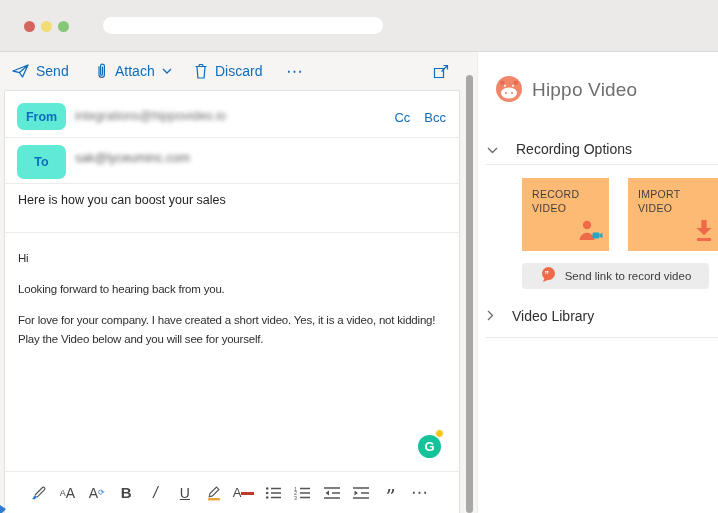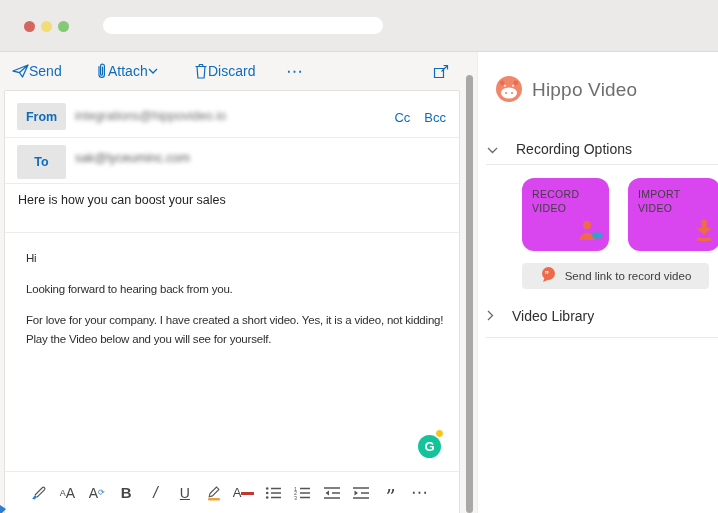--- a/index.html
+++ b/index.html
@@ -16,44 +16,44 @@
   .dot { position:absolute; top:21px; width:11px; height:11px; border-radius:50%; }
   .dot.red    { left:24px; background:#d4655f; }
   .dot.yellow { left:41px; background:#f2dc74; }
   .dot.green  { left:58px; background:#85c878; }
   .pill { position:absolute; left:103px; top:17px; width:280px; height:17px;
           background:#fff; border-radius:9px; }
 
   
   .compose-toolbar { position:absolute; left:0; top:52px; width:477px; height:38px; }
   .tbtn { position:absolute; top:0; height:38px; display:flex; align-items:center;
-          color:#0f6cbd; font-size:14px; cursor:pointer; }
+          gap:7px; color:#0f6cbd; font-size:14px; cursor:pointer; }
   .tbtn svg { display:block; }
   .t-send    { left:12px; }
   .t-attach  { left:95px; }
   .t-discard { left:194px; }
   .t-more    { left:286px; font-size:17px; letter-spacing:1px; }
   .t-popout  { left:433px; }
 
   
   .card { position:absolute; left:4px; top:90px; width:456px; height:423px;
           background:#fff; border:1px solid #e2e1df; border-bottom:none;
           border-radius:2px 2px 0 0; }
   .divider { position:absolute; left:0; width:100%; height:0; border-top:1px solid #ececec; }
-  .chip { position:absolute; left:12px; width:49px; height:27px; background:#e5e5e5;
-          border-radius:2px; color:#0f6cbd; font-size:12.5px; font-weight:bold;
+  .chip { position:absolute; left:12px; width:49px; height:27px; background:#5eead4;
+          border-radius:7px; color:#0f6cbd; font-size:12.5px; font-weight:bold;
           display:flex; align-items:center; justify-content:center; cursor:pointer; }
   .addr { position:absolute; left:70px; font-size:12.5px; color:#6f6f6f;
           filter:blur(2.2px); user-select:none; }
   .ccbcc { position:absolute; right:13px; top:19px; display:flex; gap:14px;
            color:#0f6cbd; font-size:13px; }
   .ccbcc span { cursor:pointer; }
   .subject { position:absolute; left:13px; top:102px; font-size:12.5px; color:#242424; }
   .bodytxt { position:absolute; left:13px; top:158px; width:436px;
-             font-size:11.5px; letter-spacing:-0.2px; color:#2e2e2e; line-height:19px;margin-left:8px; }
+             font-size:11.5px; letter-spacing:-0.2px; color:#2e2e2e; line-height:19px; }
   .bodytxt .para { margin-top:12px; }
   .bodytxt .line { white-space:nowrap; }
 
   
   .grammarly { position:absolute; left:413px; top:344px; width:23px; height:23px;
                border-radius:50%; background:#15c39a; display:flex; align-items:center;
                justify-content:center; color:#fff; font-weight:bold; font-size:13px; cursor:pointer; }
   .gdot { position:absolute; left:430px; top:338px; width:9px; height:9px;
           border-radius:50%; background:#f5c518; border:1px solid #fff; }
 
@@ -91,22 +91,22 @@
   .logo { position:absolute; left:18px; top:24px; width:26px; height:26px; }
   .appname { position:absolute; left:54px; top:27px; font-size:19px; color:#6e6e6e;
              letter-spacing:0.2px; }
   .sect { position:absolute; left:9px; display:flex; align-items:center; gap:18px;
           cursor:pointer; }
   .sect-label { font-size:14px; color:#2f2f2f; }
   .sect-rec { top:88px; }
   .sect-lib { top:255px; }
   .pdiv { position:absolute; left:8px; width:233px; border-top:1px solid #e9e9e9; }
   .pdiv1 { top:112px; } .pdiv2 { top:285px; }
-  .vcard { position:absolute; top:126px; height:73px; background:#d946ef;
-           border-radius:12px; cursor:pointer; }
+  .vcard { position:absolute; top:126px; height:73px; background:#fdba74;
+           border-radius:0; cursor:pointer; }
   .vcard-rec { left:44px; width:87px; }
   .vcard-imp { left:150px; width:92px; }
   .vcard-label { position:absolute; left:10px; top:9px; width:60px;
                  font-size:10.5px; letter-spacing:0.3px; line-height:14px; color:#3f3f3f; }
   .vcard-icon { position:absolute; right:6px; bottom:5px; }
   .sendlink { position:absolute; left:44px; top:211px; width:187px; height:26px;
               background:#ececec; border-radius:4px; display:flex; align-items:center;
               justify-content:center; gap:8px; cursor:pointer; }
   .sendlink-label { font-size:11.5px; color:#3c3c3c; }
 </style>

